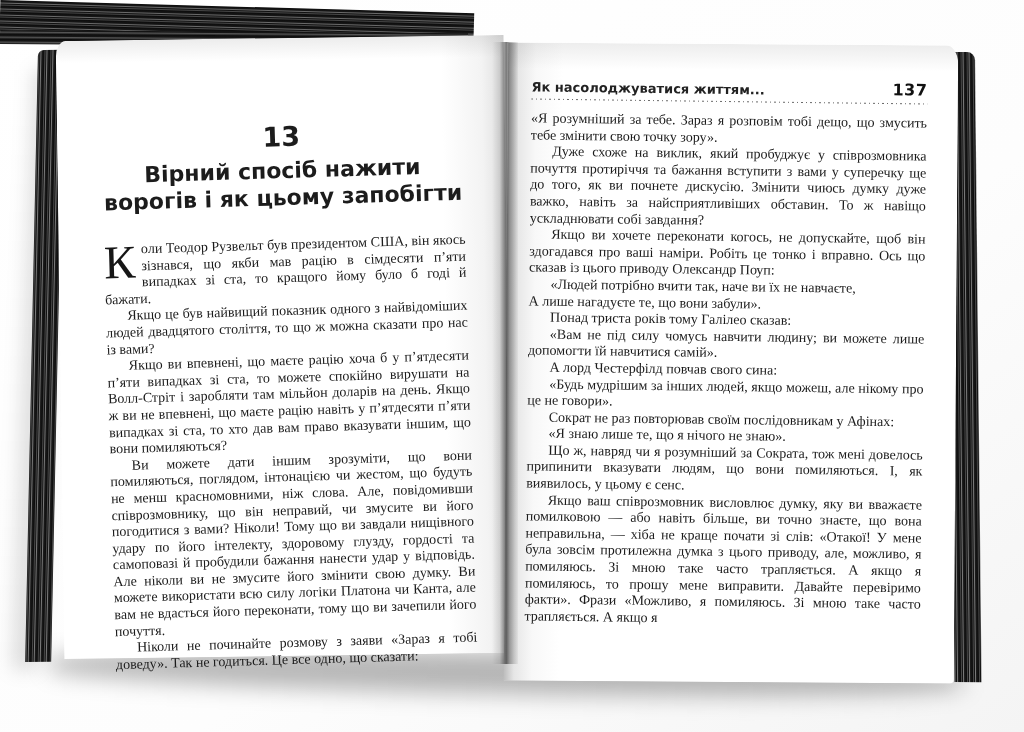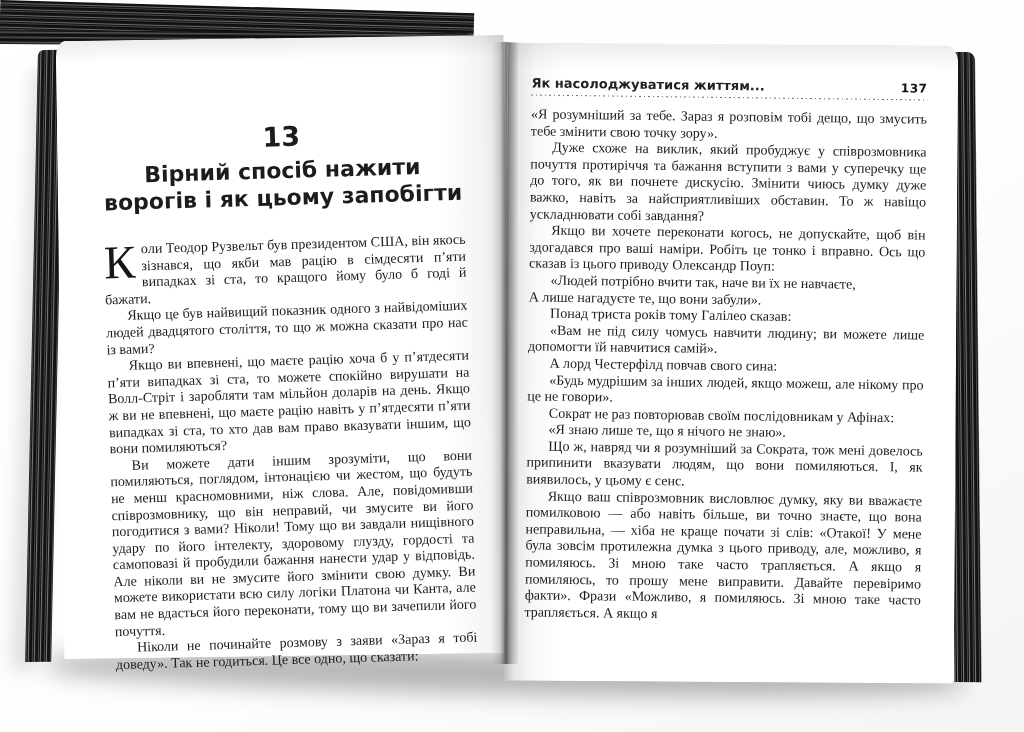--- a/index.html
+++ b/index.html
@@ -115,21 +115,21 @@
   .right-text{
     position:absolute;left:528px;top:78px;width:396px;
     transform:rotate(0.75deg);
     color:#1c1c1c;
   }
   .running-head{
     display:flex;justify-content:space-between;align-items:flex-end;
     font-family:"DejaVu Sans", sans-serif;
   }
   .running-head .head-label{font-size:13px;font-weight:600;color:#222;}
-  .running-head .folio{font-size:12px;font-weight:bold;color:#111;letter-spacing:0.5px;}
+  .running-head .folio{font-size:16px;font-weight:bold;color:#111;letter-spacing:0.5px;}
   .dotted-rule{
     margin-top:3px;height:2px;
     background-image:repeating-linear-gradient(90deg,#6a6a6a 0 1.5px,transparent 1.5px 4.5px);
     background-size:100% 1.5px;background-repeat:no-repeat;background-position:bottom;
   }
   .right-body{margin-top:11px;}
 </style>
 </head>
 <body>
 

